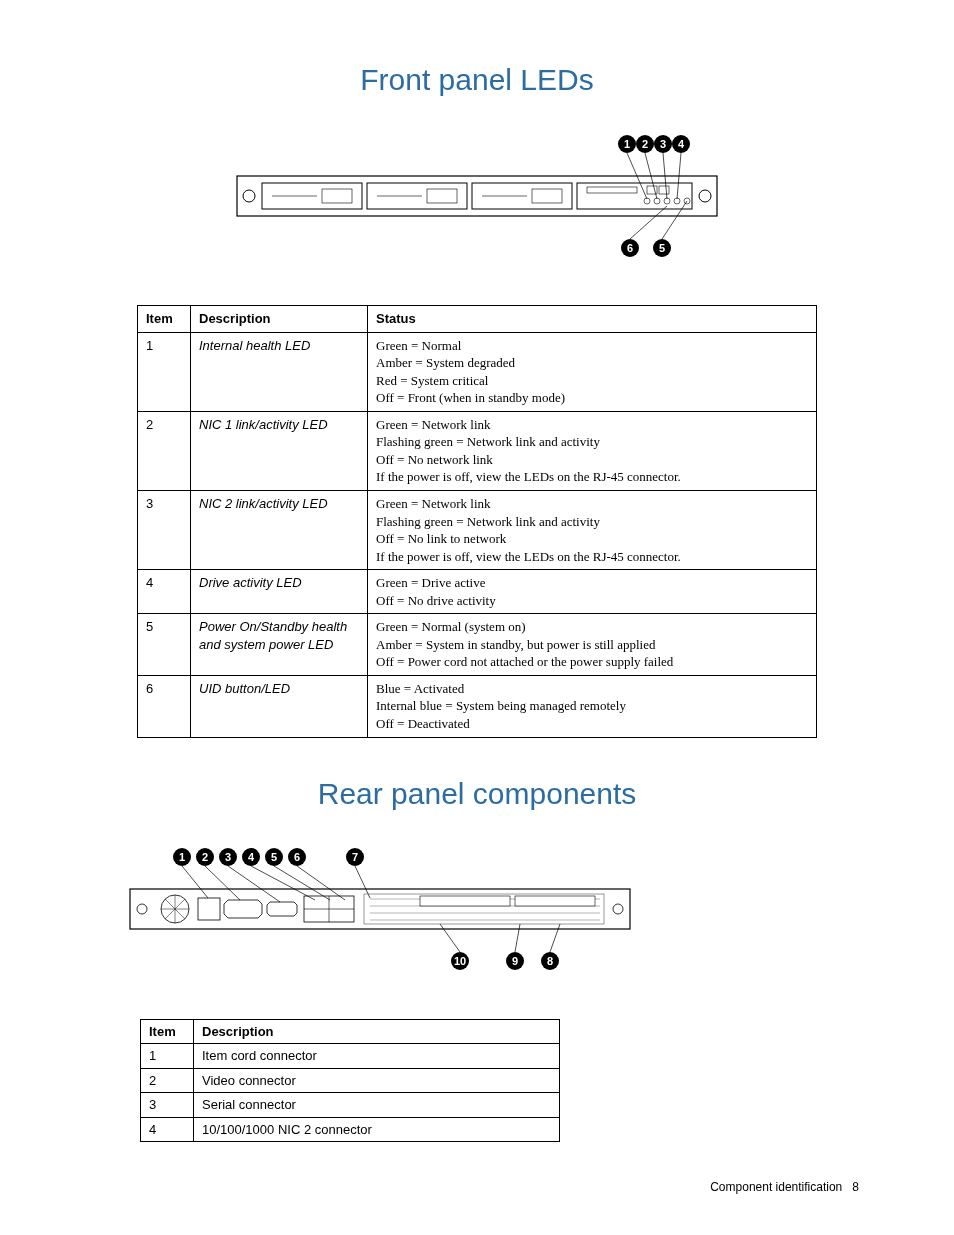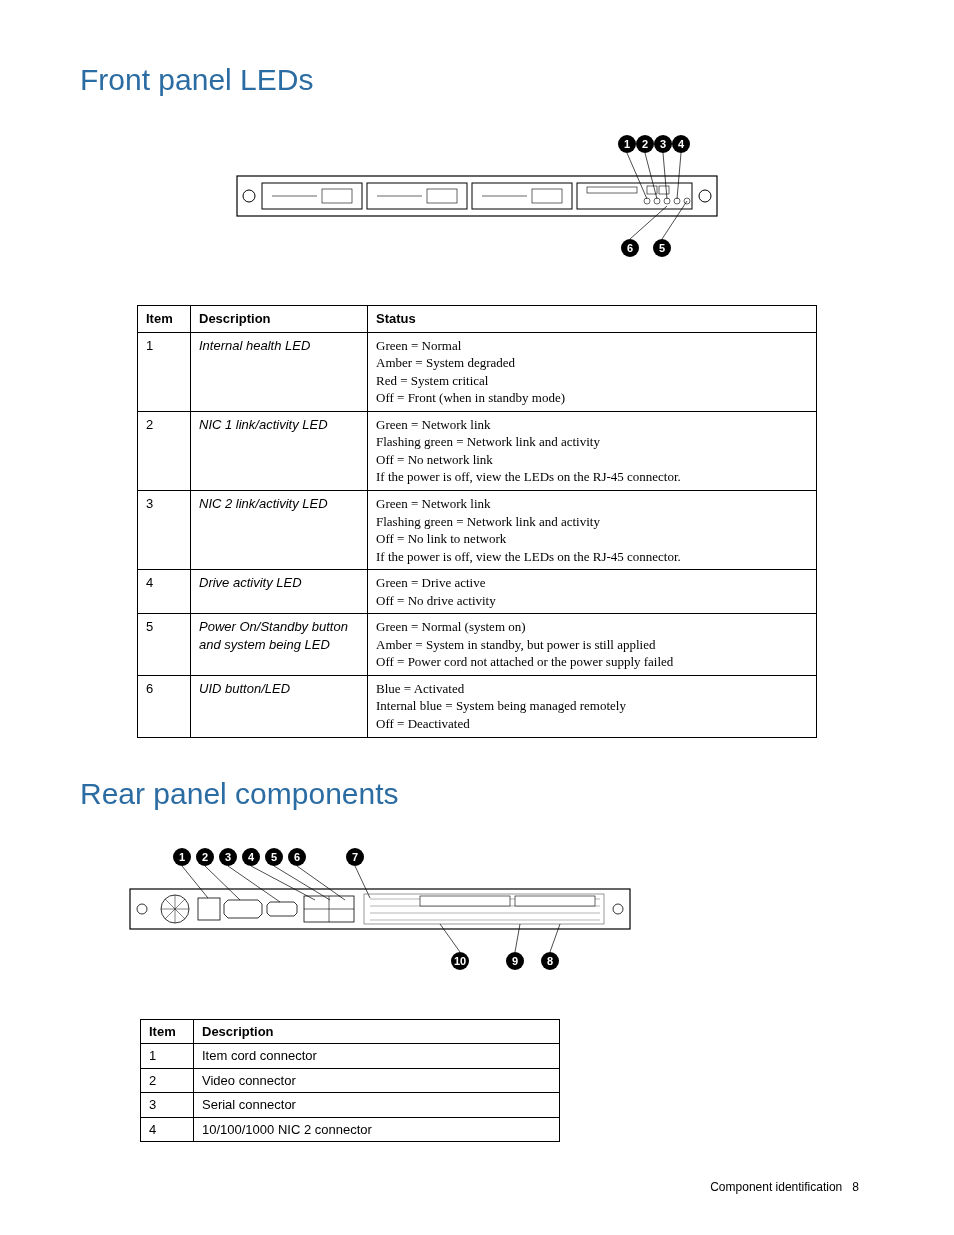--- a/index.html
+++ b/index.html
@@ -9,20 +9,21 @@
     width: 794px;
     color: #000;
     font-size: 13px;
     line-height: 1.35;
   }
   h2 {
     font-weight: normal;
     font-size: 30px;
     color: #2b6ca3;
     margin: 0 0 30px 0;
+    text-align: center;
   }
   .figure-wrap {
     text-align: center;
     margin: 0 0 40px 0;
   }
   .callout-leader {
     stroke: #000;
     stroke-width: 0.7;
   }
   table.led {
@@ -190,21 +191,21 @@
       <tr>
         <td class="num">4</td>
         <td class="desc">Drive activity LED</td>
         <td>
           <span class="status-line">Green = Drive active</span>
           <span class="status-line">Off = No drive activity</span>
         </td>
       </tr>
       <tr>
         <td class="num">5</td>
-        <td class="desc">Power On/Standby button and system being LED</td>
+        <td class="desc">Power On/Standby health and system power LED</td>
         <td>
           <span class="status-line">Green = Normal (system on)</span>
           <span class="status-line">Amber = System in standby, but power is still applied</span>
           <span class="status-line">Off = Power cord   not attached or the power supply   failed</span>
         </td>
       </tr>
       <tr>
         <td class="num">6</td>
         <td class="desc">UID button/LED</td>
         <td>

